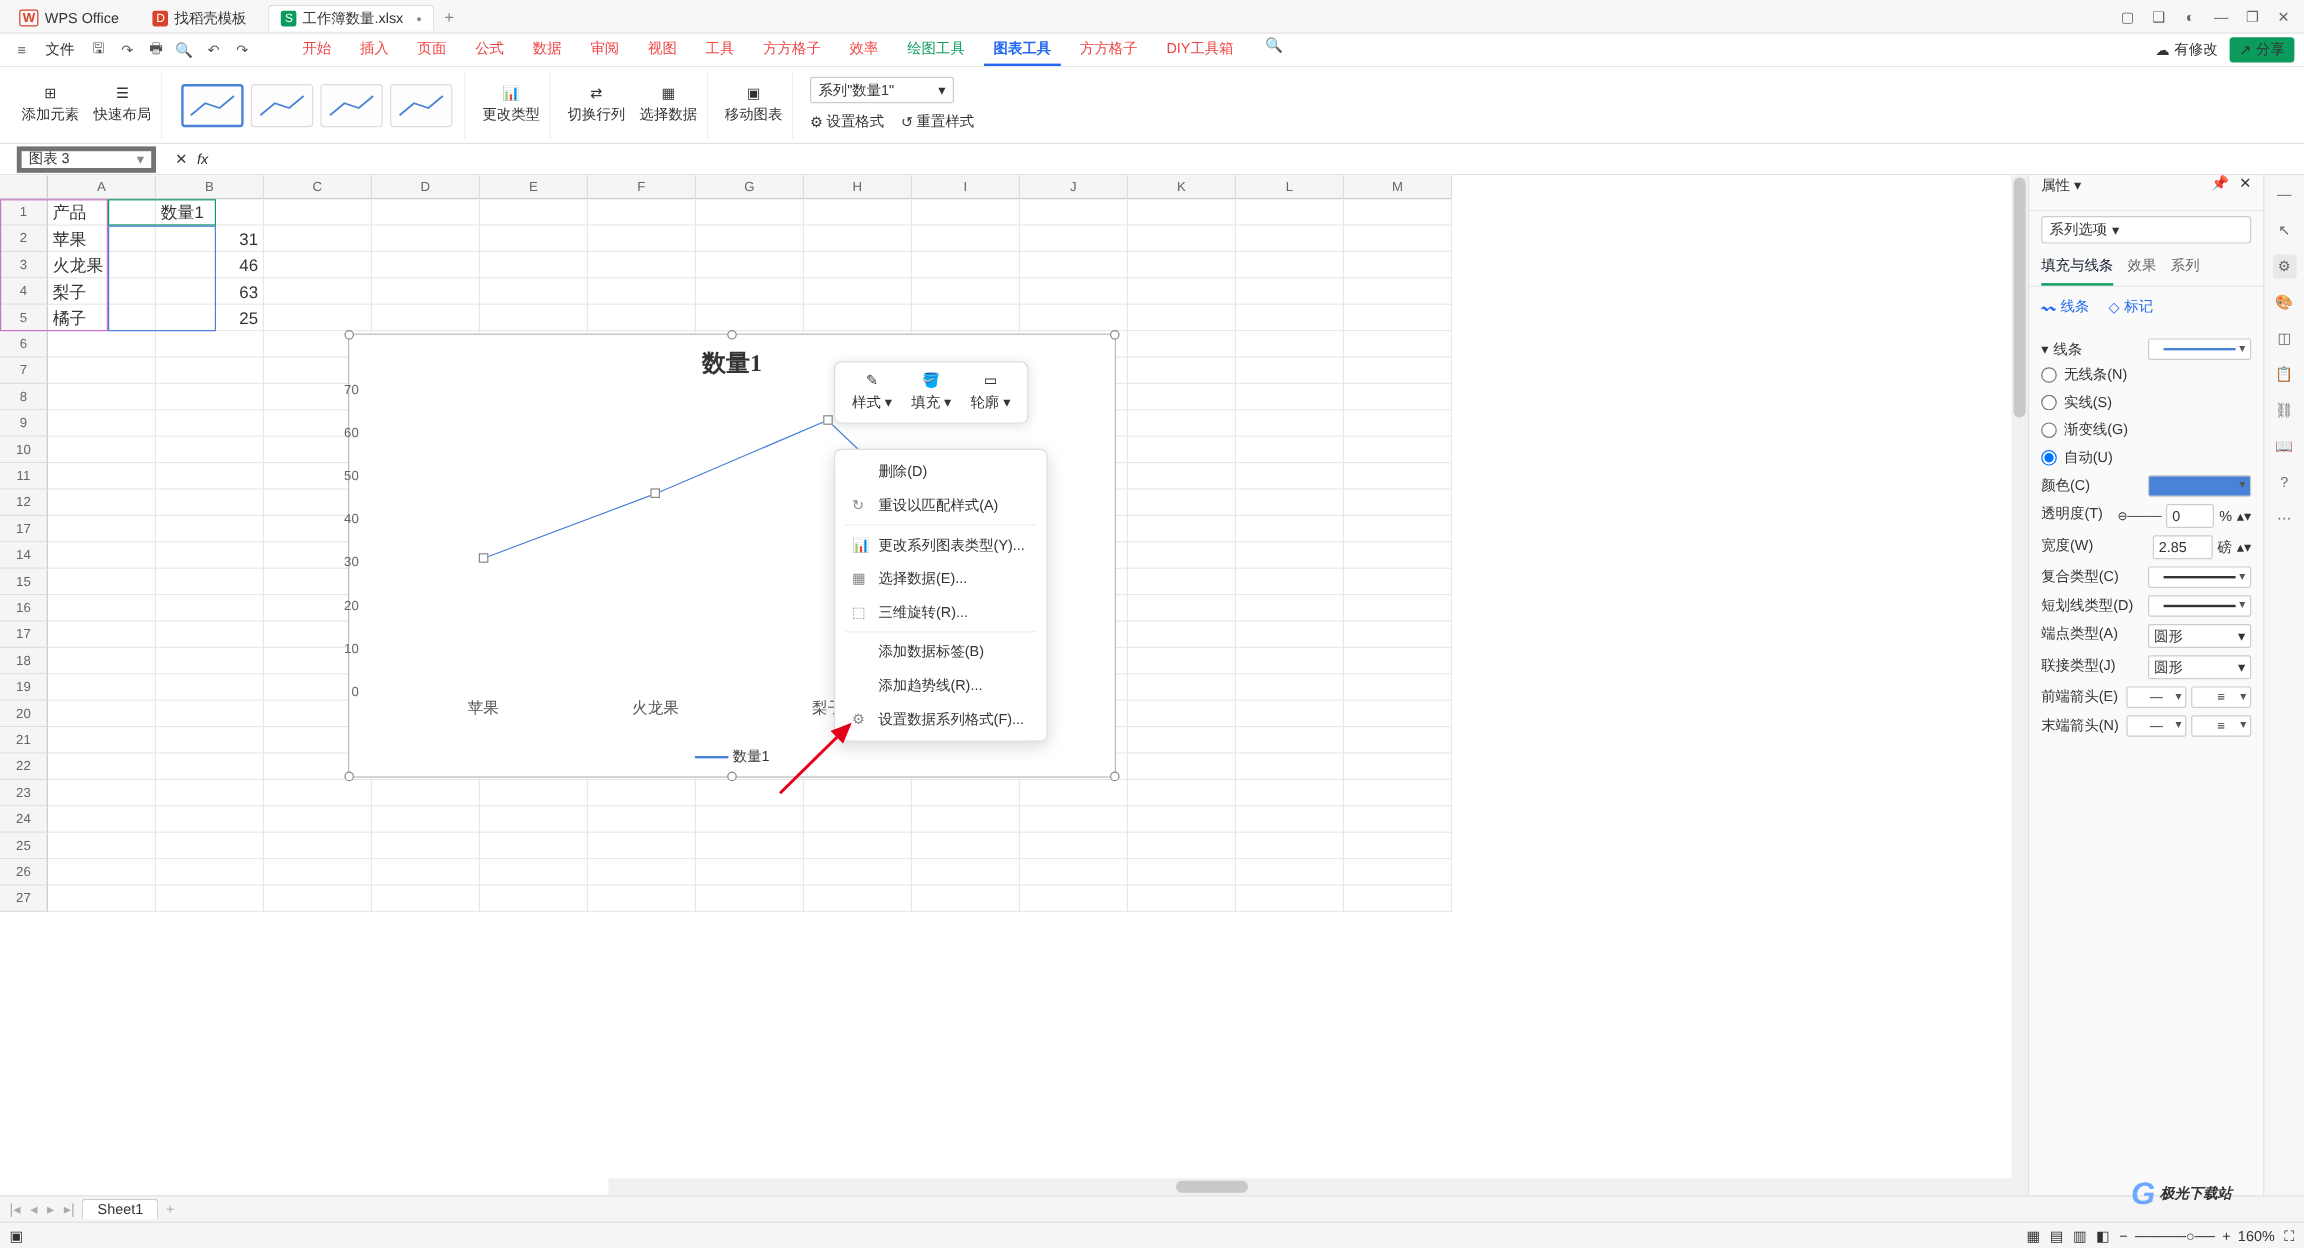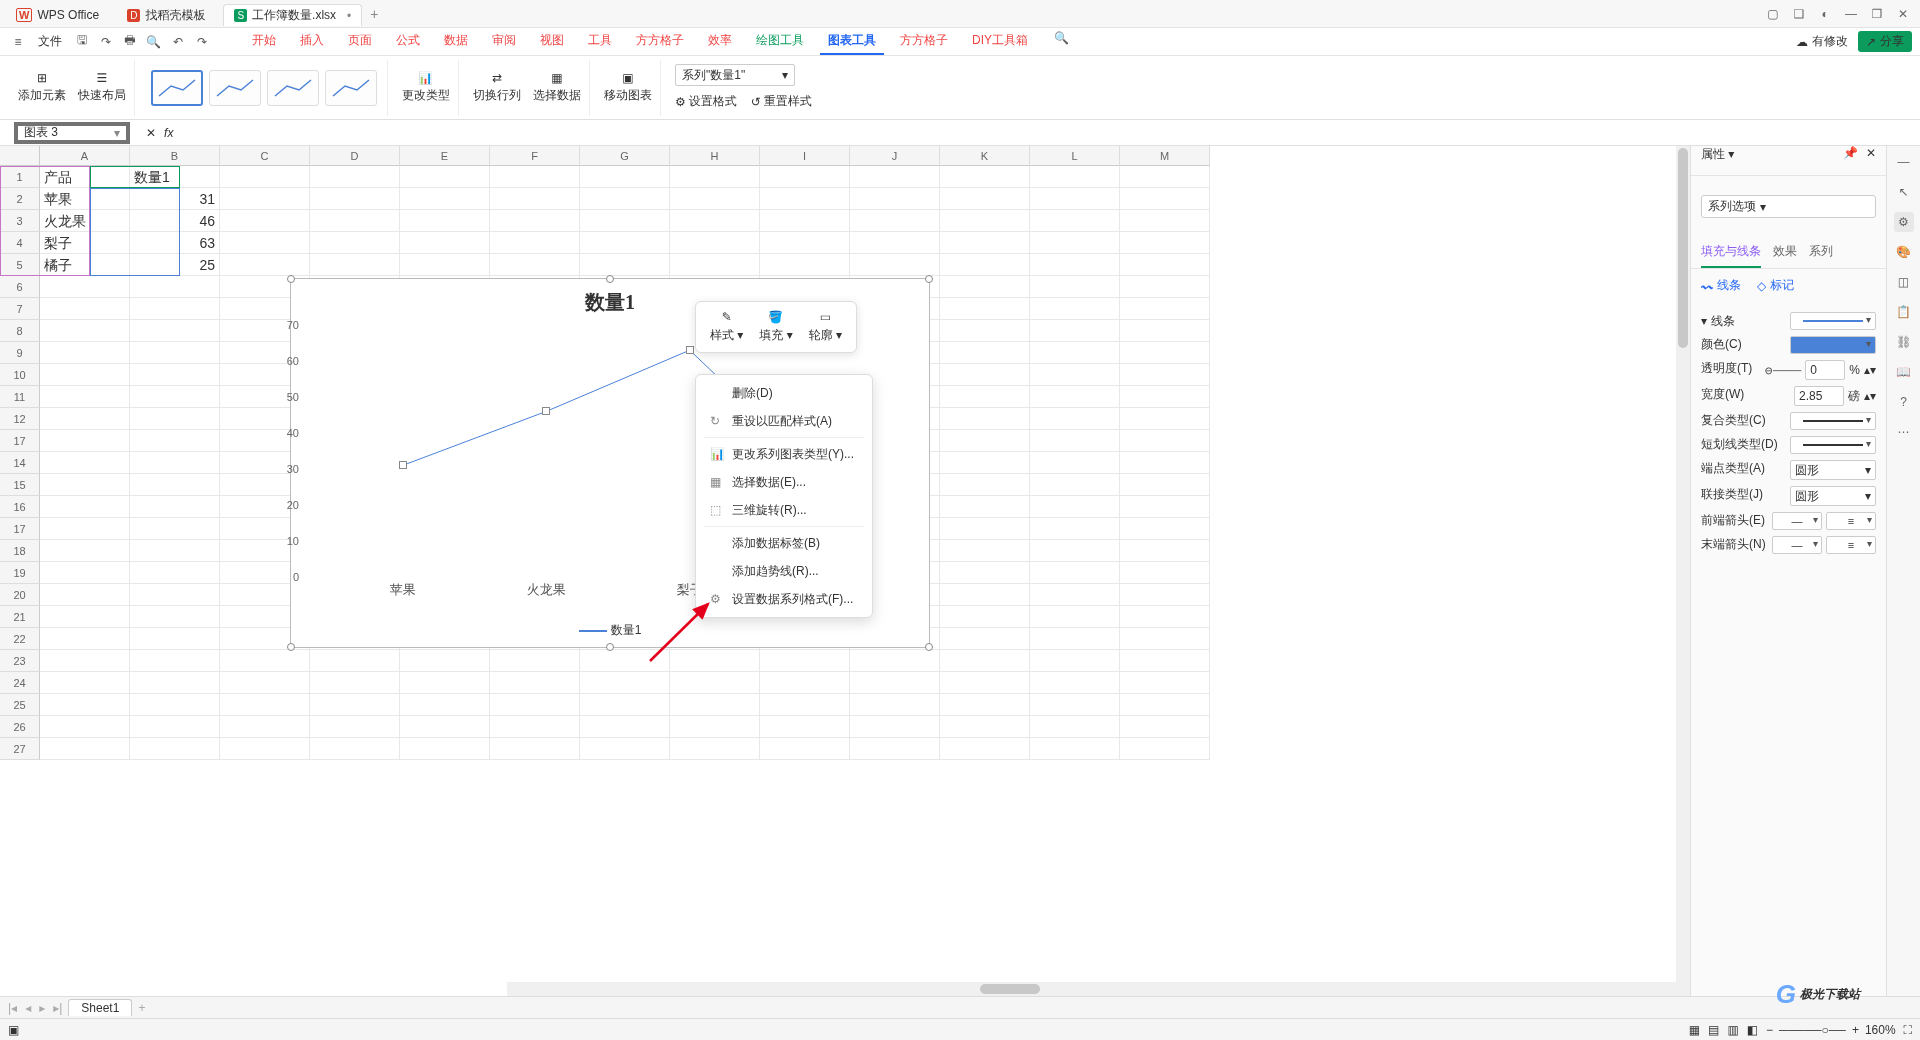--- a/index.html
+++ b/index.html
@@ -83,24 +83,24 @@
 .ctx-sep{height:1px;background:#eee;margin:2px 8px}
 .ctx-ic{width:14px;color:#888;font-size:12px}
 
 
 .arrow{position:absolute;width:80px;height:70px;pointer-events:none}
 .arrow svg{width:100%;height:100%}
 
 
 .side{width:196px;border-left:1px solid #e0e0e0;background:#fafafa;display:flex;flex-direction:column}
 .side-head{height:30px;display:flex;align-items:flex-start;justify-content:space-between;padding:0 10px;border-bottom:1px solid #e5e5e5}
-.side-dd{border:1px solid #ccc;border-radius:3px;padding:2px 6px;font-size:11px;display:flex;align-items:center;gap:4px;background:#fff;margin:19px 10px}
+.side-dd{border:1px solid #ccc;border-radius:3px;padding:2px 6px;font-size:11px;display:flex;align-items:center;gap:4px;background:#fff;margin:4px 10px}
 .side-tabs{display:flex;gap:12px;padding:0 10px;border-bottom:1px solid #e5e5e5}
 .side-tab{padding:6px 0;font-size:12px;color:#666}
-.side-tab.act{color:#8b5cf6;border-bottom:2px solid #0b9c5d}
+.side-tab.act{color:#0f172a;border-bottom:2px solid #0b9c5d}
 .side-sub{display:flex;gap:16px;padding:8px 10px;align-items:center}
 .side-sub span{display:flex;align-items:center;gap:4px;color:#2468f2;font-size:12px}
 .side-sub span.inactive{color:#666}
 .pane{padding:6px 10px}
 .prop-row{display:flex;align-items:flex-start;justify-content:space-between;margin:6px 0;font-size:12px;color:#555}
 .prop-input{border:1px solid #ccc;border-radius:2px;height:20px;width:86px;padding:0 4px;background:#fff;display:flex;align-items:center;justify-content:space-between;font-size:11px}
 .radio-col{display:flex;flex-direction:column;gap:6px;margin:4px 0}
 .radio-col label{display:flex;align-items:center;gap:6px;font-size:12px;color:#555}
 .section-title{font-size:12px;color:#333;margin:4px 0;display:flex;align-items:center;gap:4px}
 .color-sw{width:86px;height:18px;background:#4a82d8;border:1px solid #ccc;border-radius:2px;position:relative}
@@ -877,20 +877,38 @@
         </span>
     </div>
     <div class="pane">
       <div class="section-title">▾ <span>线条</span>
         <span style="margin-left:auto">
             <span class="line-sw" style="width:86px">
               <span class="bar" style="background:#4a82d8"></span>
             </span>
           </span>
       </div>
+      <div class="radio-col" id="radios">
+          <label>
+            <input type="radio" name="ln" style="">
+            <span>无线条(N)</span>
+          </label>
+          <label>
+            <input type="radio" name="ln" style="">
+            <span>实线(S)</span>
+          </label>
+          <label>
+            <input type="radio" name="ln" style="">
+            <span>渐变线(G)</span>
+          </label>
+          <label>
+            <input type="radio" name="ln" checked="" style="">
+            <span>自动(U)</span>
+          </label>
+        </div>
       <div class="prop-row">
           <span>颜色(C)</span>
           <span class="color-sw"></span>
         </div>
       <div class="prop-row">
           <span>透明度(T)</span>
           <span style="display:flex;gap:4px;align-items:center">
             <span style="font-size:10px">⊖────</span>
             <span class="prop-input" style="width:40px">
               <span>0</span>

